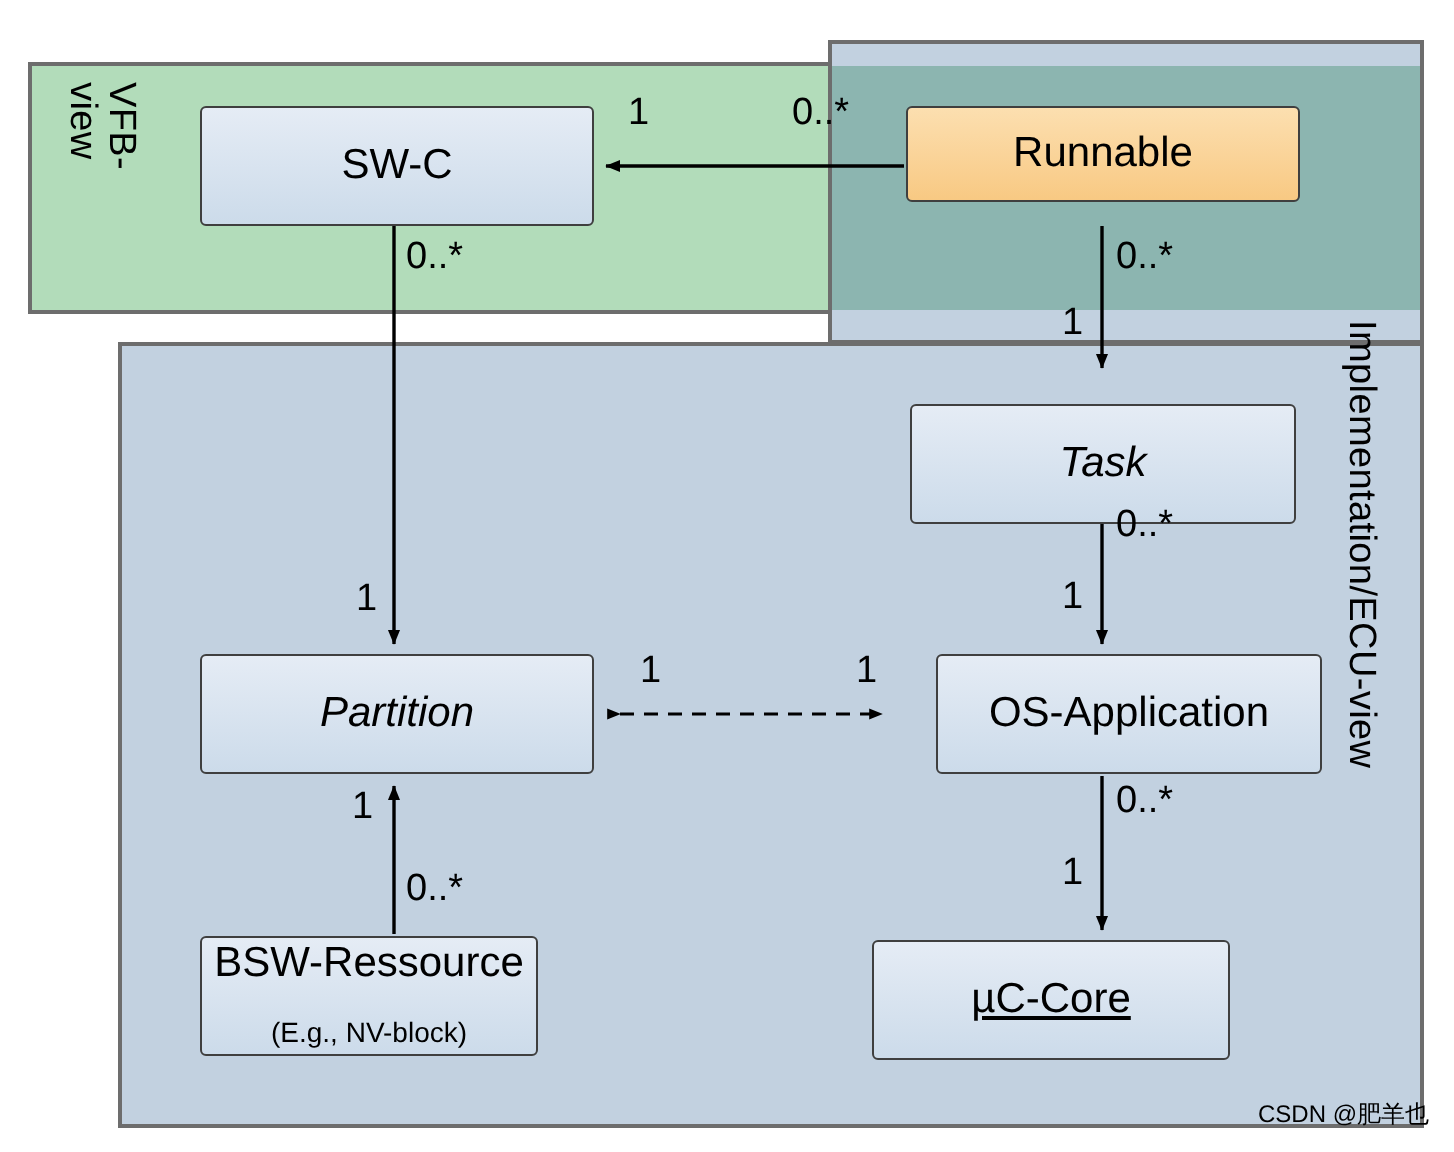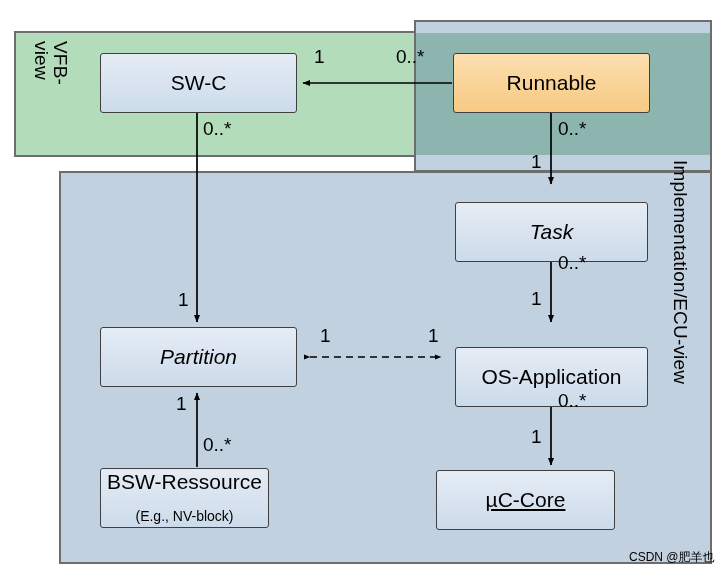--- a/index.html
+++ b/index.html
@@ -26,25 +26,25 @@
 
   
   .node{position:absolute;box-sizing:border-box;border:1.6px solid #3f3f3f;
     border-radius:3px;display:flex;flex-direction:column;
     align-items:center;justify-content:center;
     background:linear-gradient(180deg,#e5ecf5 0%,#ccdbea 100%);
     color:#000;text-align:center;}
   .node .t1{font-size:21px;line-height:1.05;}
   .node .t2{font-size:14px;line-height:1.15;margin-top:15px;text-align:center;}
   #node-swc{left:100px;top:53px;width:197px;height:60px;}
-  #node-runnable{left:453px;top:53px;width:197px;height:60px;
+  #node-runnable{left:453px;top:53px;width:197px;height:48px;
     background:linear-gradient(180deg,#fcdfb0 0%,#f8c983 100%);}
   #node-task{left:455px;top:202px;width:193px;height:60px;font-style:italic;}
   #node-partition{left:100px;top:327px;width:197px;height:60px;font-style:italic;}
-  #node-osapp{left:455px;top:327px;width:193px;height:60px;margin-top:20px;}
+  #node-osapp{left:468px;top:327px;width:193px;height:60px;}
   #node-bsw{left:100px;top:468px;width:169px;height:60px;}
   #node-ucore{left:436px;top:470px;width:179px;height:60px;text-decoration:underline;}
 
   
   #edges{position:absolute;left:0;top:0;width:727px;height:576px;
     pointer-events:none;}
 
   
   .mult{position:absolute;font-size:19px;color:#000;white-space:nowrap;}
 

